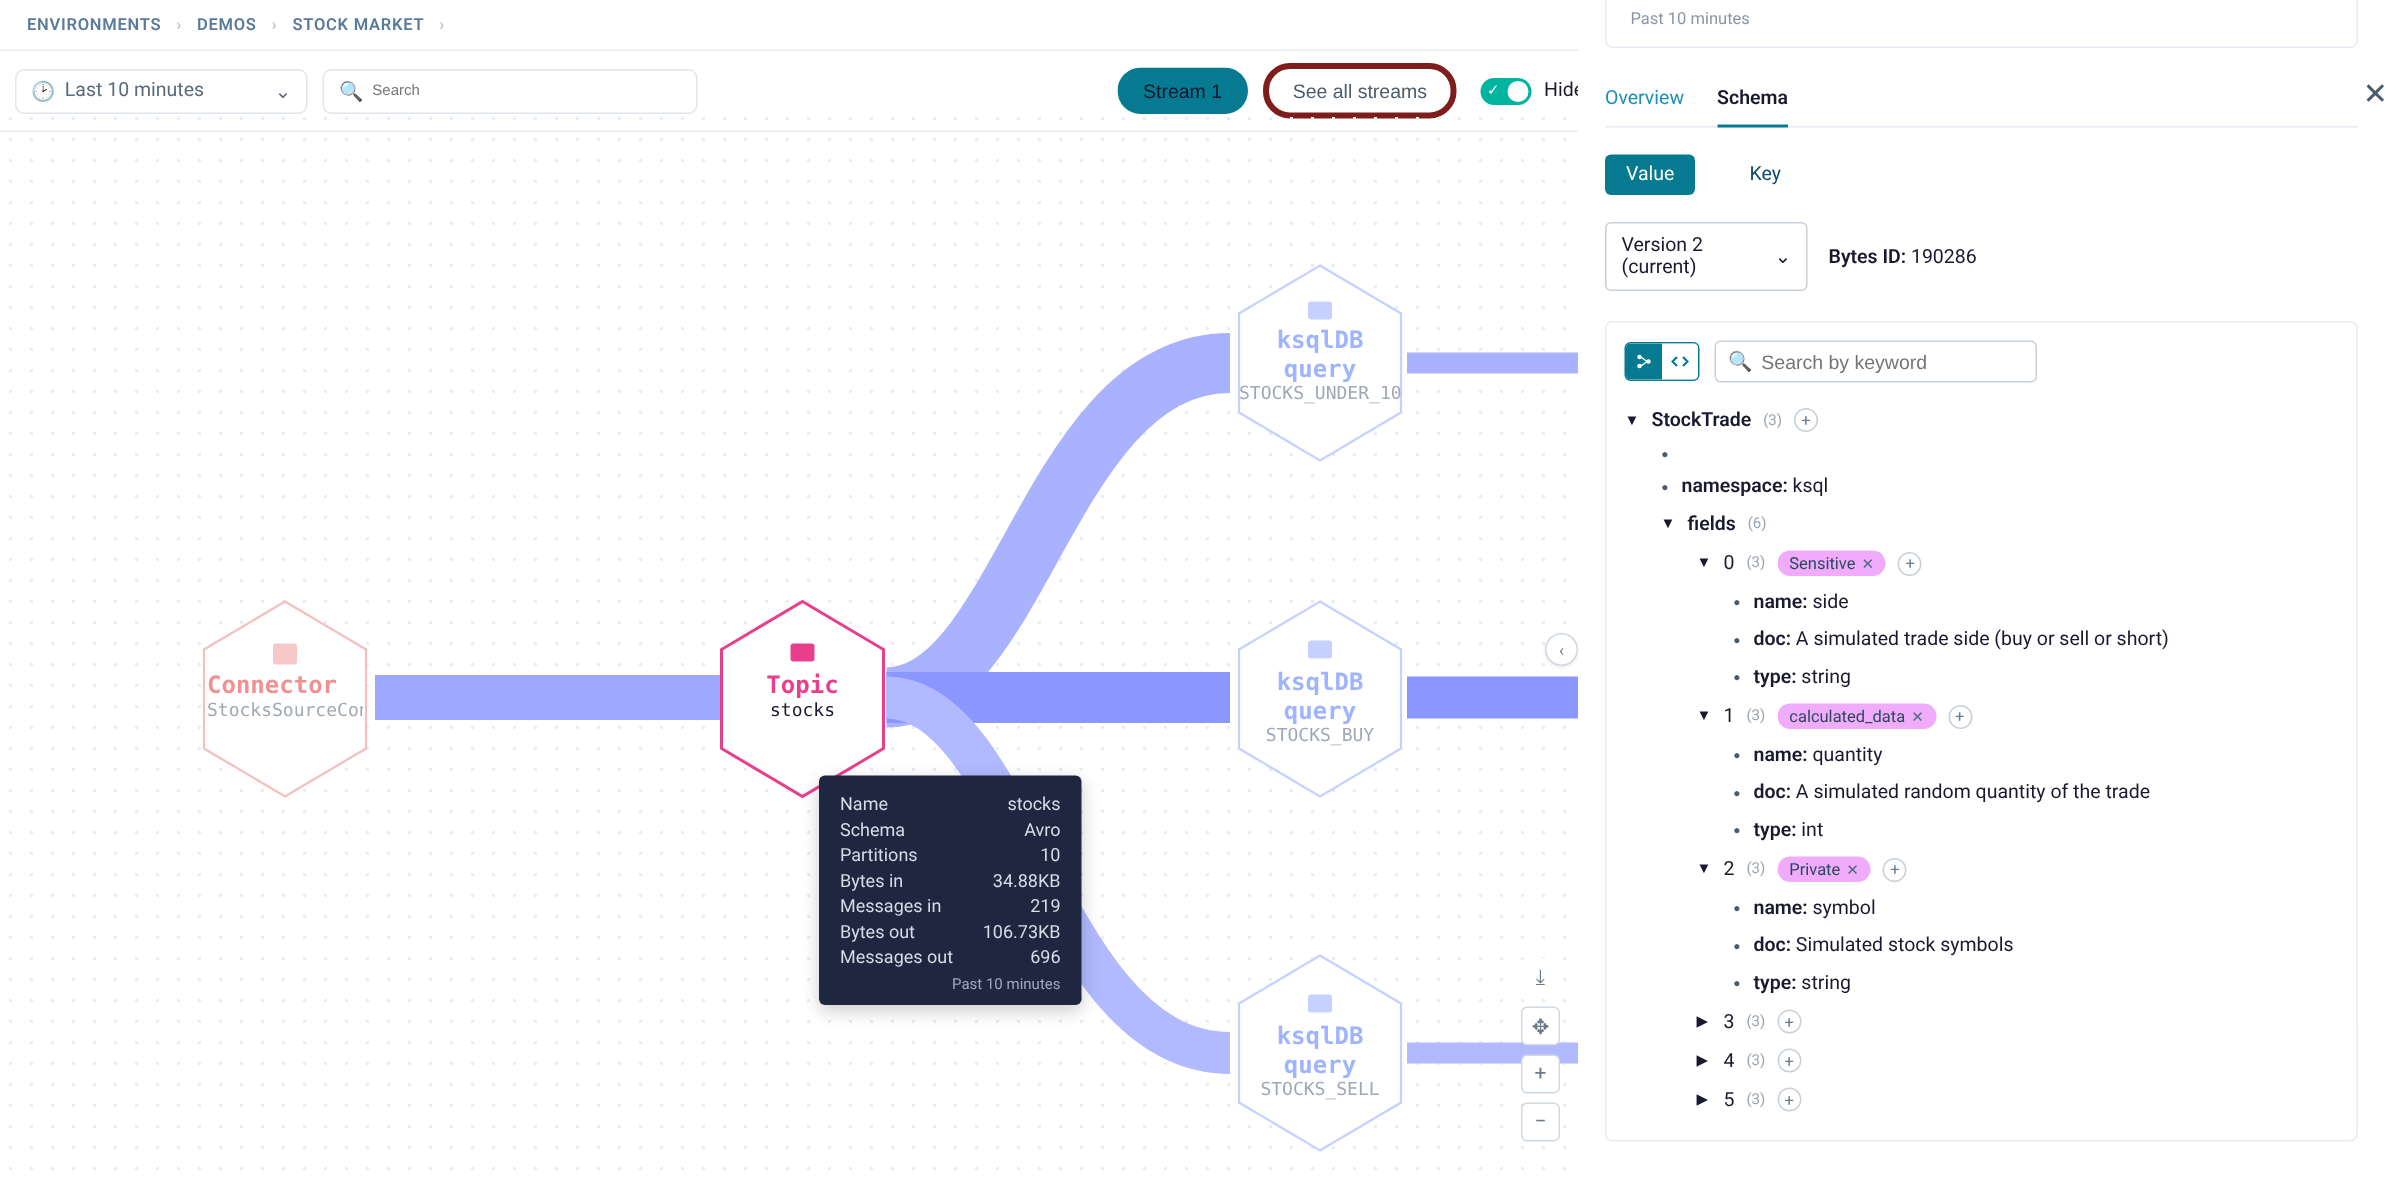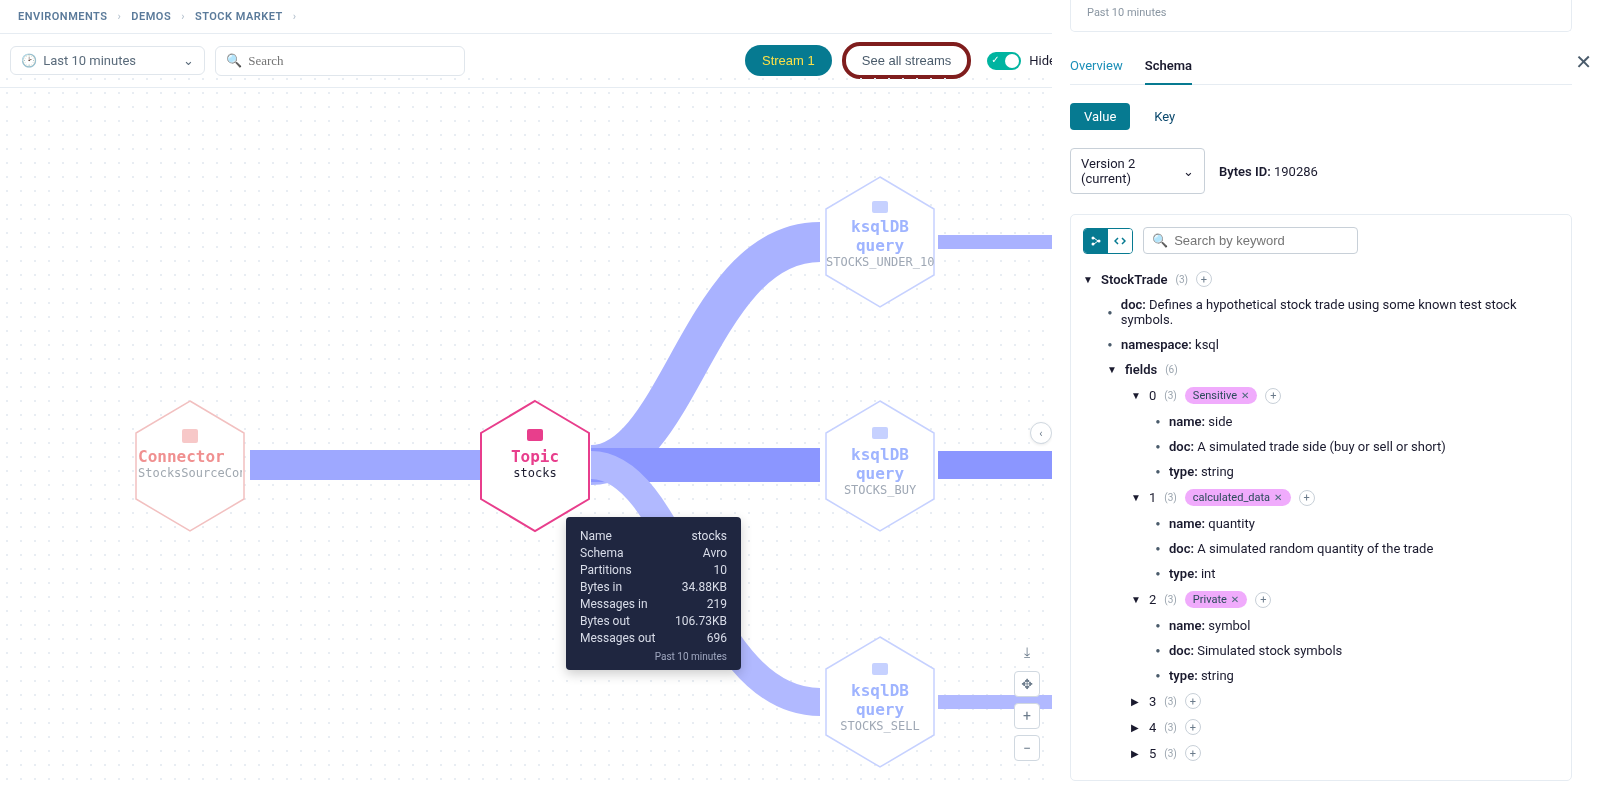--- a/index.html
+++ b/index.html
@@ -8,23 +8,23 @@
   
   .breadcrumb { display: flex; align-items: center; gap: 10px; padding: 10px 18px; font-size: 11px; color: #5a7a9a; font-weight: 600; letter-spacing: .5px; }
   .breadcrumb .sep { color: #b8c4d0; }
   .breadcrumb span { cursor: pointer; }
 
   
   .toolbar { display: flex; align-items: center; gap: 10px; padding: 8px 10px; border-top: 1px solid #e6ecf2; border-bottom: 1px solid #e6ecf2; }
   .time-pill, .search-pill { display: flex; align-items: center; gap: 6px; border: 1px solid #e0e6ec; border-radius: 6px; padding: 6px 10px; color: #5a6b7b; background: #fff; }
   .time-pill { width: 195px; justify-content: space-between; }
   .search-pill { width: 250px; }
-  .search-pill input { border: none; outline: none; font-size: 13px; width: 100%; color: #6d28d9; font-family: Liberation Serif, serif; }
+  .search-pill input { border: none; outline: none; font-size: 10px; width: 100%; color: #6d28d9; }
   .pill-btn { border-radius: 18px; padding: 7px 16px; font-size: 13px; cursor: pointer; border: 1px solid transparent; }
-  .pill-primary { background: #067a91; color: #fde047; }
+  .pill-primary { background: #067a91; color: #0f172a; }
   .pill-secondary { background: #fff; border: 4px solid #7f1d1d; color: #4a5b6b; }
   .toggle-wrap { display: flex; align-items: center; gap: 8px; margin-left: 6px; }
   .toggle { width: 34px; height: 18px; border-radius: 9px; background: #00b4a0; position: relative; cursor: pointer; }
   .toggle .knob { position: absolute; right: 2px; top: 2px; width: 14px; height: 14px; border-radius: 50%; background: #fff; }
   .toggle .check { position: absolute; left: 4px; top: 2px; color: #fff; font-size: 10px; }
 
   
   .canvas-area { position: absolute; top: 72px; left: 0; right: 548px; bottom: 0; background-image: radial-gradient(circle, #e8edf3 1px, transparent 1px); background-size: 14px 14px; background-position: 0 0; overflow: hidden; }
 
   
@@ -36,41 +36,41 @@
   .hex-connector .hex-label-name { color: #a0a8b0; }
   .hex-topic .hex-label-type { color: #e83e8c; }
   .hex-topic .hex-label-name { color: #1a1a2e; }
   .hex-query .hex-label-type { color: #9fb4ff; }
   .hex-query .hex-label-name { color: #9fa8b5; }
 
   
   .flow-svg { position: absolute; inset: 0; }
 
   
-  .tooltip { position: absolute; background: #1f2640; color: #d8dce8; border-radius: 4px; padding: 12px 14px 8px; font-size: 12px; width: 175px; box-shadow: 0 4px 12px rgba(0,0,0,.2); margin-left: 20px; }
+  .tooltip { position: absolute; background: #1f2640; color: #d8dce8; border-radius: 4px; padding: 12px 14px 8px; font-size: 12px; width: 175px; box-shadow: 0 4px 12px rgba(0,0,0,.2); }
   .tooltip .row { display: flex; justify-content: space-between; margin-bottom: 3px; }
   .tooltip .tiny { font-size: 10px; color: #a0a8c0; text-align: right; margin-top: 6px; }
 
   
   .zoom-controls { position: absolute; right: 12px; bottom: 24px; display: flex; flex-direction: column; gap: 6px; }
   .zoom-btn { width: 26px; height: 26px; border: 1px solid #d0d8e0; border-radius: 4px; background: #fff; color: #6b7b8b; font-size: 14px; display: flex; align-items: center; justify-content: center; cursor: pointer; }
 
   
   .collapse-btn { position: absolute; right: 0; top: 350px; width: 22px; height: 22px; border-radius: 50%; border: 1px solid #d0d8e0; background: #fff; color: #6b7b8b; display: flex; align-items: center; justify-content: center; font-size: 11px; cursor: pointer; box-shadow: 0 1px 3px rgba(0,0,0,.08); }
 
   
   .side-panel { position: absolute; top: 0; right: 0; width: 548px; height: 785px; background: #fff; padding: 0 28px 0 18px; }
   .panel-top-box { border: 1px solid #e6ecf2; border-top: none; border-radius: 0 0 5px 5px; padding: 6px 16px 12px; font-size: 11px; color: #8a96a2; margin-bottom: 20px; }
   .panel-close { position: absolute; right: 8px; top: 50px; font-size: 20px; color: #4a5b6b; cursor: pointer; }
 
   .tabs { display: flex; gap: 22px; border-bottom: 1px solid #e6ecf2; margin-bottom: 18px; }
   .tab { padding: 6px 0 10px; font-size: 13px; color: #1b8fb8; cursor: pointer; }
   .tab.active { color: #1a1a2e; font-weight: 600; border-bottom: 2px solid #067a91; margin-bottom: -1px; }
 
-  .subtabs { display: flex; gap: 10px; margin-bottom: 18px; }
+  .subtabs { display: flex; gap: 22px; margin-bottom: 18px; }
   .subtab { padding: 6px 14px; border-radius: 4px; font-size: 13px; cursor: pointer; }
   .subtab.active { background: #067a91; color: #fff; }
   .subtab.inactive { color: #0c4a6e; }
 
   .version-row { display: flex; align-items: center; gap: 14px; margin-bottom: 20px; }
   .version-select { border: 1px solid #c8d0d8; border-radius: 4px; padding: 7px 10px; font-size: 13px; display: flex; align-items: center; gap: 24px; width: 135px; justify-content: space-between; cursor: pointer; }
   .schema-id { font-size: 13px; }
   .schema-id b { font-weight: 600; }
 
   .schema-box { border: 1px solid #e6ecf2; border-radius: 5px; padding: 12px; }
@@ -314,21 +314,20 @@
           <div class="node-row">
             <span class="caret">▼</span>
             <b>StockTrade</b>
             <span class="count">(3)</span>
             <span class="plus">+</span>
           </div>
           <ul>
             <li>
                 <div class="node-row">
                   <span class="bullet">●</span>
-                  <span><b>doc:</b> <span>Defines a hypothetical stock trade using some known test stock symbols.</span></span>
                 </div>
               </li>
             <li>
                 <div class="node-row">
                   <span class="bullet">●</span>
                   <span><b>namespace:</b> <span>ksql</span></span>
                 </div>
               </li>
             <li>
               <div class="node-row">

